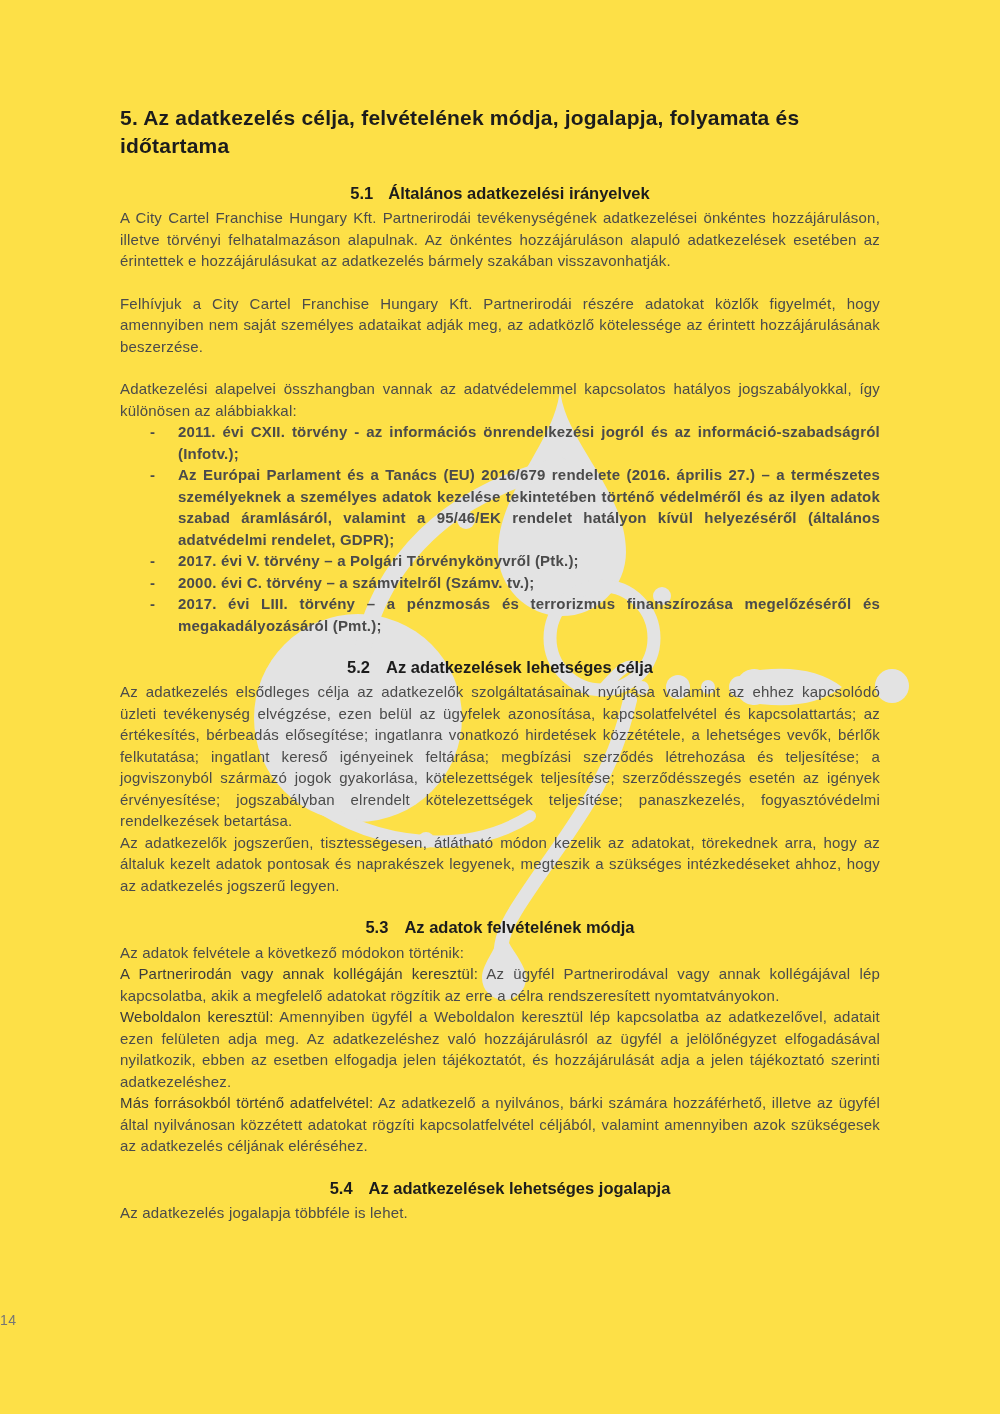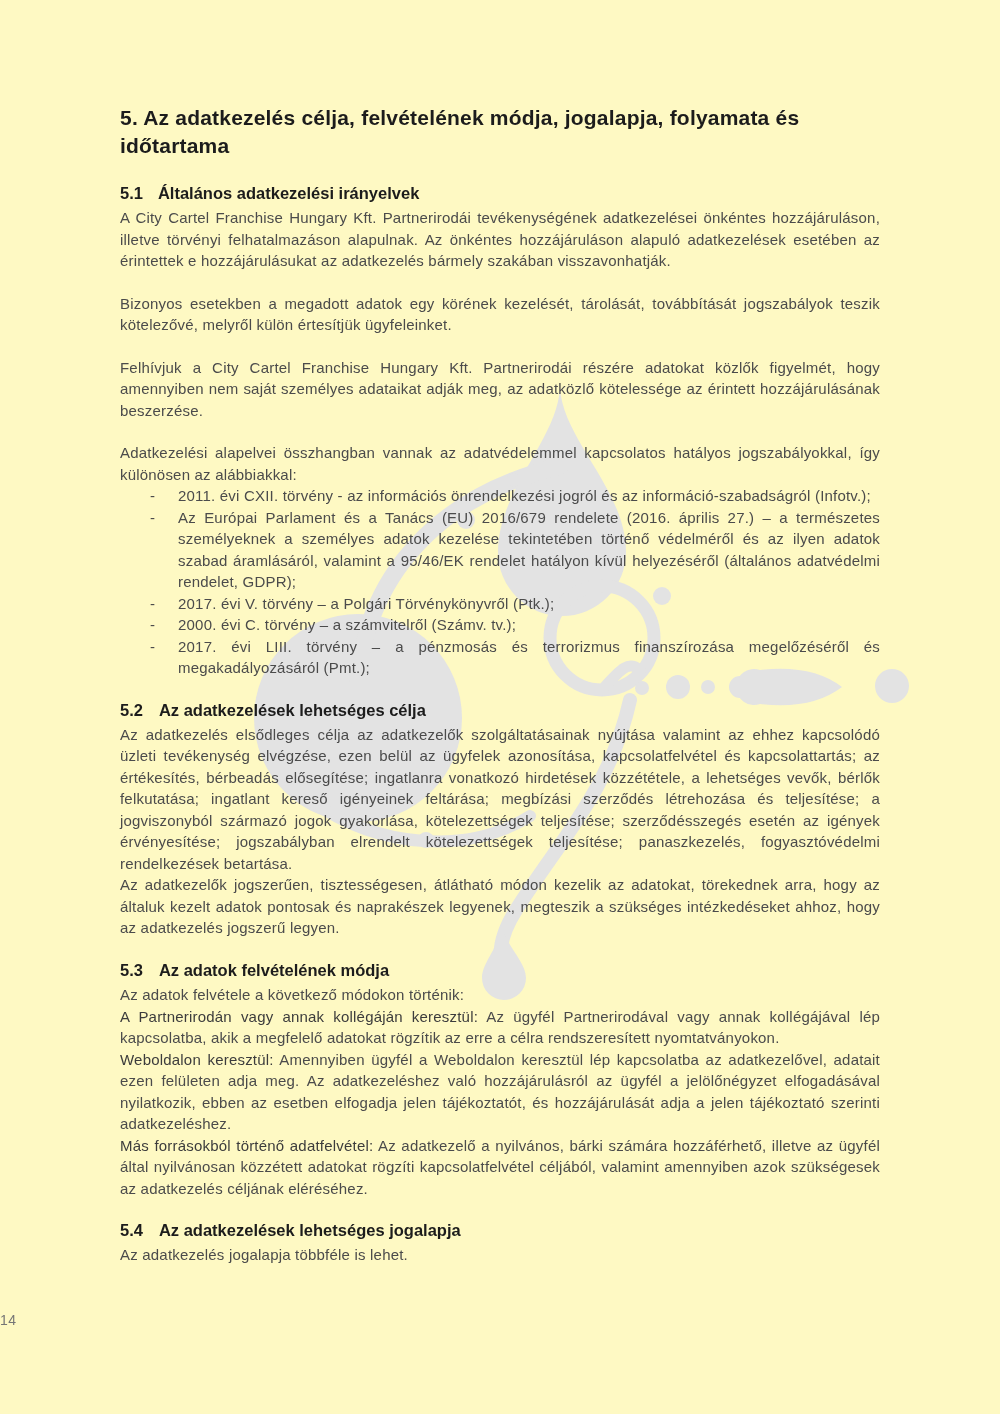--- a/index.html
+++ b/index.html
@@ -2,21 +2,21 @@
 <html lang="hu"><head>
 <meta charset="utf-8">
 <title>Adatkezelési tájékoztató – 14</title>
 <style>
   html,body{margin:0;padding:0;background:#ffffff;}
   .page{
     position:relative;
     width:1000px;
     height:1414px;
     margin:0 auto;
-    background:#fef9c3;
+    background:#fde047;
     overflow:hidden;
     font-family:"Liberation Sans", sans-serif;
     color:#4b4b4b;
   }
   .watermark{
     position:absolute;
     left:230px;
     top:370px;
     width:680px;
     height:660px;
@@ -35,20 +35,21 @@
     font-weight:bold;
     letter-spacing:.2px;
     color:#1c1c1c;
   }
   h2{
     margin:20px 0 3px 0;
     font-size:16.5px;
     line-height:1.35;
     font-weight:bold;
     color:#1c1c1c;
+    text-align:center;
   }
   h2 .num{margin-right:16px;}
   h2 .num.wide{margin-right:15px;}
   p{
     margin:0;
     font-size:15px;
     line-height:21.5px;
     letter-spacing:.2px;
     text-align:justify;
   }
@@ -58,20 +59,21 @@
     margin:0;
     padding:0 0 0 58px;
     list-style:none;
   }
   ul.dash li{
     position:relative;
     font-size:15px;
     line-height:21.5px;
     letter-spacing:.2px;
     text-align:justify;
+    font-weight:bold;
   }
   ul.dash li::before{
     content:"-";
     position:absolute;
     left:-28px;
     top:0;
   }
   .page-number{
     position:absolute;
     left:0;
@@ -120,21 +122,20 @@
       <path d="M80 430 C 150 480, 240 484, 300 446" fill="none" stroke="#e3e3e3" stroke-width="12" stroke-linecap="round"></path>
     </g>
   </svg>
 
   <div class="content">
 
     <h1>5. Az adatkezelés célja, felvételének módja, jogalapja, folyamata és időtartama</h1>
 
     <h2><span class="num wide">5.1</span><span>Általános adatkezelési irányelvek</span></h2>
     <p>A City Cartel Franchise Hungary Kft. Partnerirodái tevékenységének adatkezelései önkéntes hozzájáruláson, illetve törvényi felhatalmazáson alapulnak. Az önkéntes hozzájáruláson alapuló adatkezelések esetében az érintettek e hozzájárulásukat az adatkezelés bármely szakában visszavonhatják.</p>
-    <p class="gap">Bizonyos esetekben a megadott adatok egy körének kezelését, tárolását, továbbítását jogszabályok teszik kötelezővé, melyről külön értesítjük ügyfeleinket.</p>
     <p class="gap">Felhívjuk a City Cartel Franchise Hungary Kft. Partnerirodái részére adatokat közlők figyelmét, hogy amennyiben nem saját személyes adataikat adják meg, az adatközlő kötelessége az érintett hozzájárulásának beszerzése.</p>
     <p class="gap">Adatkezelési alapelvei összhangban vannak az adatvédelemmel kapcsolatos hatályos jogszabályokkal, így különösen az alábbiakkal:</p>
     <ul class="dash">
       <li>2011. évi CXII. törvény - az információs önrendelkezési jogról és az információ-szabadságról (Infotv.);</li>
       <li>Az Európai Parlament és a Tanács (EU) 2016/679 rendelete (2016. április 27.) – a természetes személyeknek a személyes adatok kezelése tekintetében történő védelméről és az ilyen adatok szabad áramlásáról, valamint a 95/46/EK rendelet hatályon kívül helyezéséről (általános adatvédelmi rendelet, GDPR);</li>
       <li>2017. évi V. törvény – a Polgári Törvénykönyvről (Ptk.);</li>
       <li>2000. évi C. törvény – a számvitelről (Számv. tv.);</li>
       <li>2017. évi LIII. törvény – a pénzmosás és terrorizmus finanszírozása megelőzéséről és megakadályozásáról (Pmt.);</li>
     </ul>
 

